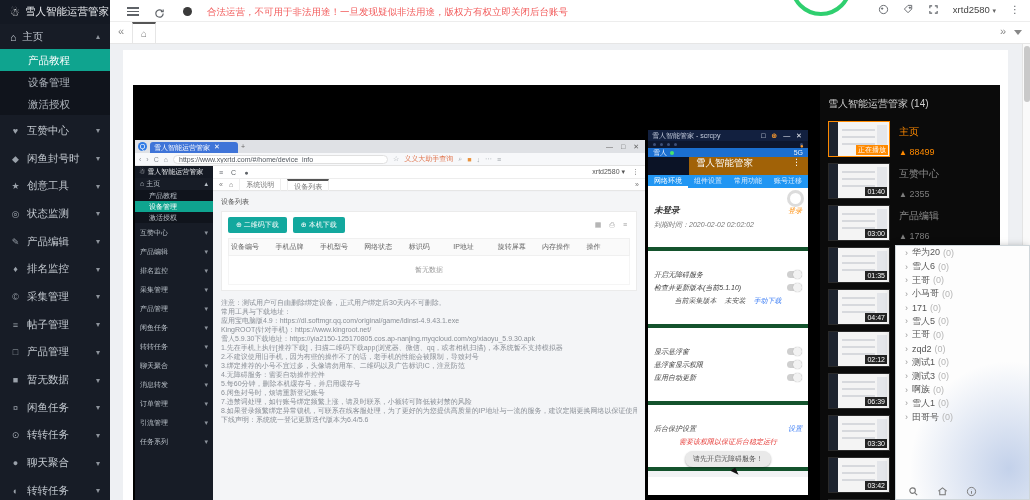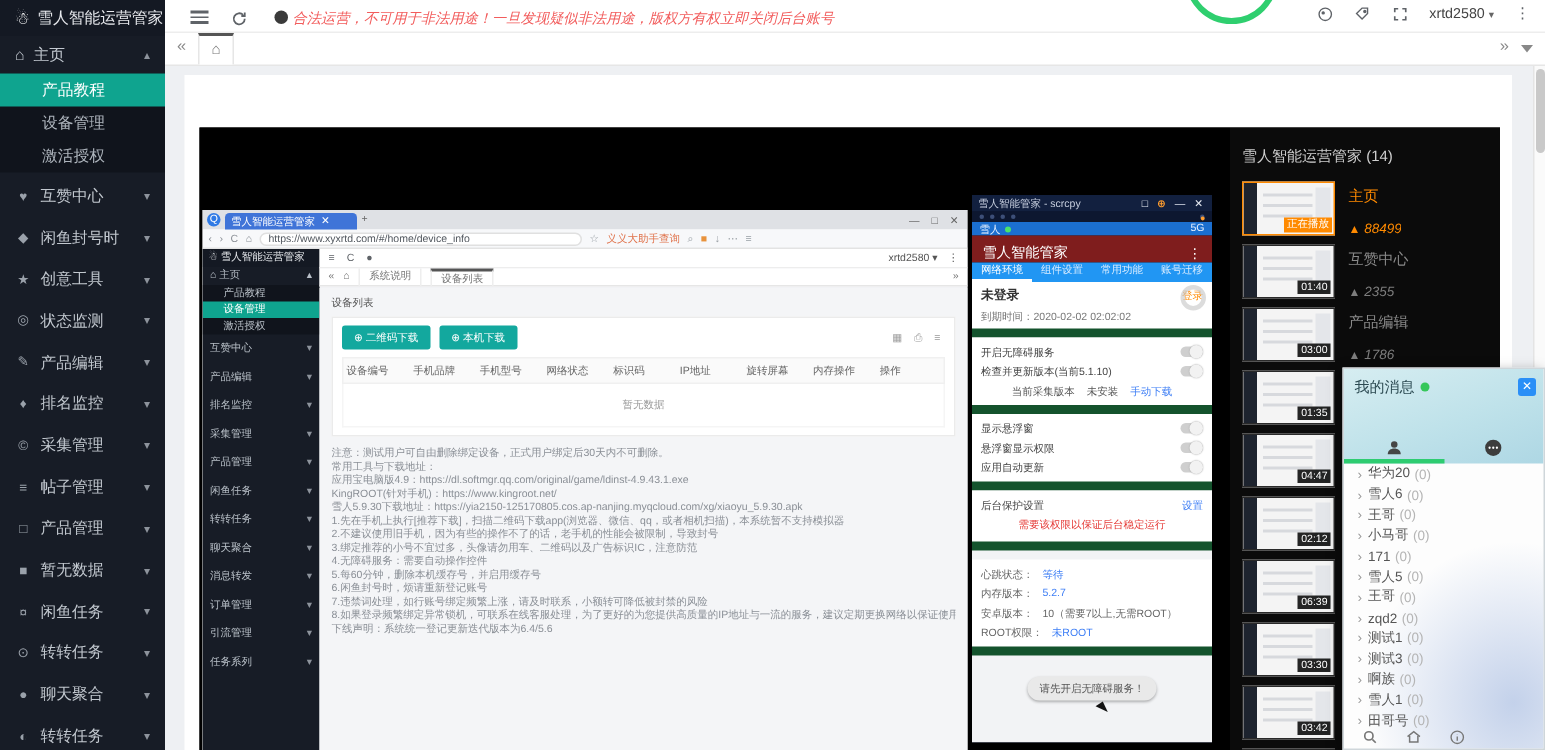--- a/index.html
+++ b/index.html
@@ -20,21 +20,21 @@
   .group-item { height:27.7px; display:flex; align-items:center; padding:0 10px; gap:6px; font-size:10.5px; color:#c2c8cf; cursor:pointer; }
   .group-item .gicon { width:11px; font-size:9px; color:#9aa1aa; text-align:center; }
   .group-item .caret { margin-left:auto; font-size:8px; color:#8d939c; }
 
   
   .topbar { position:absolute; left:110px; top:0; width:920px; height:22px; background:#fff; border-bottom:1px solid #ededed; z-index:8; }
   .menu-icon { position:absolute; left:17px; top:7px; width:12px; height:9px; cursor:pointer; }
   .menu-icon span { display:block; height:1.5px; background:#5f6368; margin-bottom:2px; }
   .refresh-icon { position:absolute; left:44px; top:5px; cursor:pointer; }
   .dot-icon { position:absolute; left:73px; top:7px; width:9px; height:9px; border-radius:50%; background:#3a3a3a; cursor:pointer; }
-  .warn { position:absolute; left:85px; top:6px; font-size:9.5px; color:#f25c5c; white-space:nowrap;font-style:italic; }
+  .warn { position:absolute; left:97px; top:6px; font-size:9.5px; color:#f25c5c; white-space:nowrap; }
   .tb-right { position:absolute; right:10px; top:4px; display:flex; align-items:center; gap:14px; }
   .tb-ic { color:#5f6368; cursor:pointer; display:flex; align-items:center; }
   .tb-user { font-size:9.5px; color:#444; cursor:pointer; }
   .tb-user .caret { font-size:7px; color:#666; }
   .v-dots { font-size:10px; color:#5f6368; cursor:pointer; letter-spacing:0; }
   .green-arc { position:absolute; left:790px; top:-46px; width:62px; height:62px; border:4px solid #2fcf6f; border-radius:50%; z-index:20; }
 
   
   .tabbar { position:absolute; left:110px; top:22px; width:920px; height:22px; background:#fff; border-bottom:1px solid #e6e6e6; z-index:8; }
   .tb-back { position:absolute; left:8px; top:3px; font-size:11px; color:#888; cursor:pointer; }
@@ -94,27 +94,27 @@
   .pmock { position:absolute; left:515px; top:45px; width:160px; height:365px; background:#0b1326; overflow:hidden; font-size:7px; }
   .p-title { height:11px; background:#12203f; color:#c6cede; display:flex; align-items:center; padding:0 4px; white-space:nowrap; }
   .p-title .ctl { margin-left:auto; letter-spacing:2px; color:#e8ecf4; }
   .p-title .ctl b { color:#ff9d2e; }
   .p-tool { height:7px; background:#0d1730; display:flex; align-items:center; gap:4px; padding:0 5px; }
   .p-tool i { width:3px; height:3px; background:#3d4f78; border-radius:50%; }
   .p-tool .r { margin-left:auto; color:#ff9d2e; font-size:6px; font-style:normal; }
   .p-status { height:9px; background:#1b6fd0; color:#eaf2ff; display:flex; align-items:center; padding:0 5px; }
   .p-status .dot { width:4px; height:4px; border-radius:50%; background:#49e36b; margin-left:3px; }
   .p-status .r { margin-left:auto; }
-  .p-appbar { height:18px; background:#7f1d1d; color:#fff; display:flex; align-items:flex-end; padding:0 7px; font-size:9.5px; }
+  .p-appbar { height:18px; background:#a16207; color:#fff; display:flex; align-items:flex-start; padding:0 7px; font-size:9.5px;margin-left:41px; }
   .p-appbar .dots { margin-left:auto; font-size:9px; }
   .p-tabs { height:13px; background:#2196f3; display:flex; color:#d9ecff; }
   .p-tabs span { flex:1; text-align:center; line-height:12px; }
   .p-tabs span.on { color:#fff; border-bottom:2px solid #fff; }
   .p-body { position:absolute; left:0; top:58px; right:0; bottom:0; background:#f2f3f5; }
-  .p-card { background:#fff; border-bottom:6px solid #14532d; padding:3px 6px; position:relative; }
+  .p-card { background:#fff; border-bottom:4px solid #14532d; padding:17px 6px; position:relative;font-style:italic; }
   .p-login-row { display:flex; align-items:center; }
   .p-login { font-size:8.5px; font-weight:bold; color:#333; }
   .p-login-act { margin-left:auto; color:#ff8a00; }
   .p-seal { position:absolute; right:4px; top:2px; width:17px; height:17px; border:3px solid #c9c9c9; border-radius:50%; opacity:.65; }
   .p-expire { color:#777; margin-top:3px; }
   .p-row { display:flex; align-items:center; height:13px; color:#444; }
   .p-toggle { margin-left:auto; width:15px; height:7px; background:#cfcfcf; border-radius:4px; position:relative; }
   .p-toggle::after { content:""; position:absolute; right:0; top:-1px; width:9px; height:9px; border-radius:50%; background:#f2f2f2; box-shadow:0 0 1px #999; }
   .p-verrow { display:flex; gap:8px; height:13px; align-items:center; justify-content:center; color:#555; }
   .p-link { color:#3d7ef5; }
@@ -132,21 +132,21 @@
   .pl-thumb .l1,.pl-thumb .l2,.pl-thumb .l3 { position:absolute; left:13px; right:14px; height:2px; background:#d7d9dd; }
   .pl-thumb .l1{ top:7px; } .pl-thumb .l2{ top:14px; } .pl-thumb .l3{ top:21px; }
   .pl-thumb .col { position:absolute; right:2px; top:3px; width:10px; bottom:3px; background:#e4e6ea; }
   .pl-item.playing .pl-thumb { border:1px solid #ff8a00; }
   .pl-dur { position:absolute; right:2px; bottom:2px; background:rgba(0,0,0,.85); color:#fff; font-size:7px; padding:0 2px; line-height:9px; }
   .pl-badge { position:absolute; right:1px; bottom:1px; background:#ff8a00; color:#fff; font-size:7px; padding:0 2px; line-height:10px; }
   .pl-meta { padding-left:9px; overflow:hidden; }
   .pl-title { font-size:10px; color:#8a8a8a; white-space:nowrap; margin-top:1px; }
   .pl-item.playing .pl-title { color:#ff8a00; }
   .pl-title.sel { background:#1a73e8; color:#fff; display:inline-block; padding:0 1px; }
-  .pl-views { font-size:9px; color:#7d7d7d; margin-top:8px; white-space:nowrap;font-style:italic; }
+  .pl-views { font-size:9px; color:#7d7d7d; margin-top:8px; white-space:nowrap; }
   .pl-item.playing .pl-views { color:#ff8a00; }
   .pl-views .up { font-size:8px; }
 
   
   .pscroll { position:absolute; right:0; top:0; width:8px; height:456px; background:#fafafa; border-left:1px solid #e4e4e4; }
   .pscroll .thumb { position:absolute; left:1px; top:2px; width:6px; height:56px; background:#c9c9c9; border-radius:3px; cursor:pointer; }
 
   
   .chat { position:absolute; left:895px; top:245px; width:135px; height:255px; background:#fdfdfd; border:1px solid #cfd6da; box-shadow:-2px 2px 8px rgba(0,0,0,.35); z-index:30; overflow:hidden; }
   .chat::after { content:""; position:absolute; left:0; top:100px; right:0; bottom:0; background:radial-gradient(ellipse at 85% 80%, rgba(46,96,186,.28), rgba(46,96,186,0) 62%); pointer-events:none; }
@@ -669,44 +669,20 @@
           </div>
         </div>
       </div>
     </div>
     <div class="pscroll">
         <span class="thumb"></span>
       </div>
   </div>
 
   <div class="chat">
-    <div class="chat-head">
-      <div class="chat-title-row">
-        <span class="chat-title">我的消息</span>
-        <span class="chat-dot"></span>
-        <span class="chat-close">✕</span>
-      </div>
-      <div class="chat-tabs">
-        <span class="chat-tab">
-          <svg width="13" height="13" viewBox="0 0 24 24" fill="#454545">
-              <circle cx="12" cy="8" r="4"></circle>
-              <path d="M4 20c0-4.4 3.6-7 8-7s8 2.6 8 7z"></path>
-            </svg>
-        </span>
-        <span class="chat-tab">
-          <svg width="13" height="13" viewBox="0 0 24 24">
-              <circle cx="12" cy="12" r="10" fill="#3d3d3d"></circle>
-              <circle cx="7.5" cy="12" r="1.4" fill="#fff"></circle>
-              <circle cx="12" cy="12" r="1.4" fill="#fff"></circle>
-              <circle cx="16.5" cy="12" r="1.4" fill="#fff"></circle>
-            </svg>
-        </span>
-      </div>
-      <span class="chat-underline"></span>
-    </div>
     <div class="chat-list">
       <div class="chat-row">
           <span class="chev">›</span>
           <span>华为20</span>
           <span class="cnt">(0)</span>
         </div>
       <div class="chat-row">
           <span class="chev">›</span>
           <span>雪人6</span>
           <span class="cnt">(0)</span>

